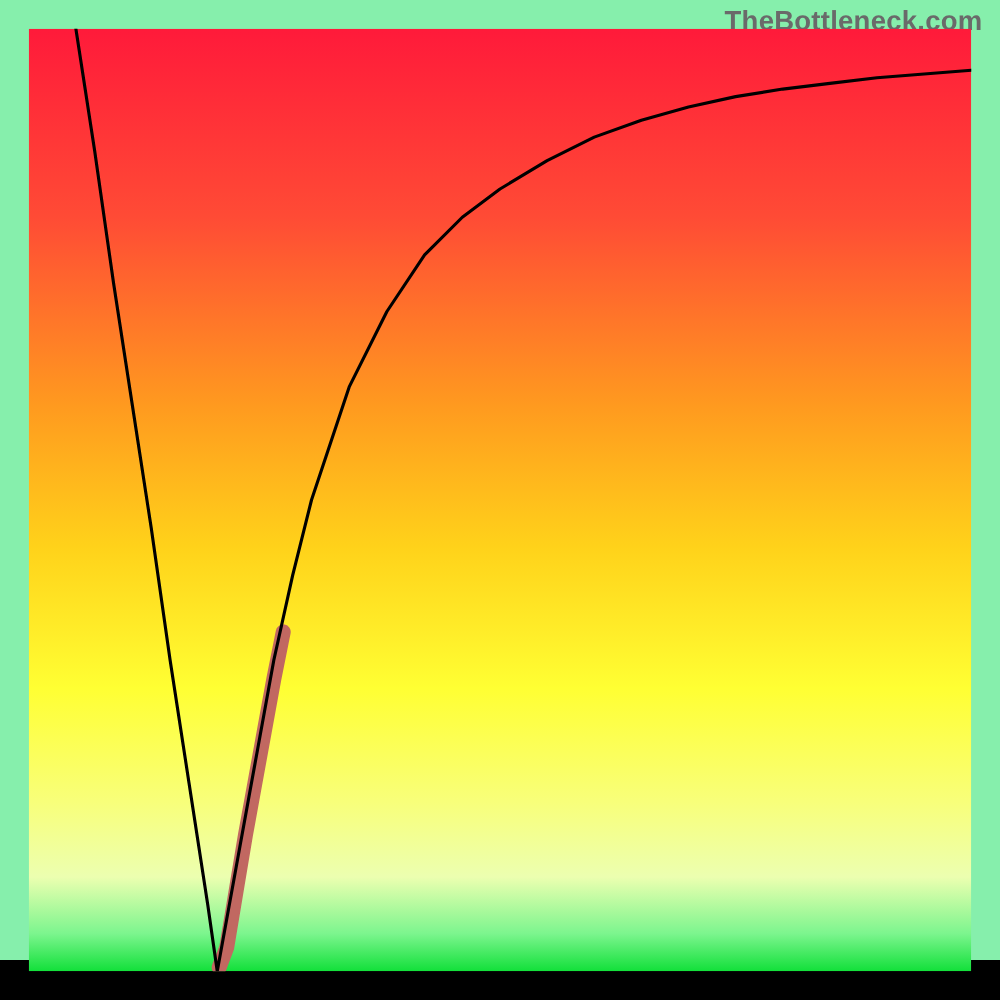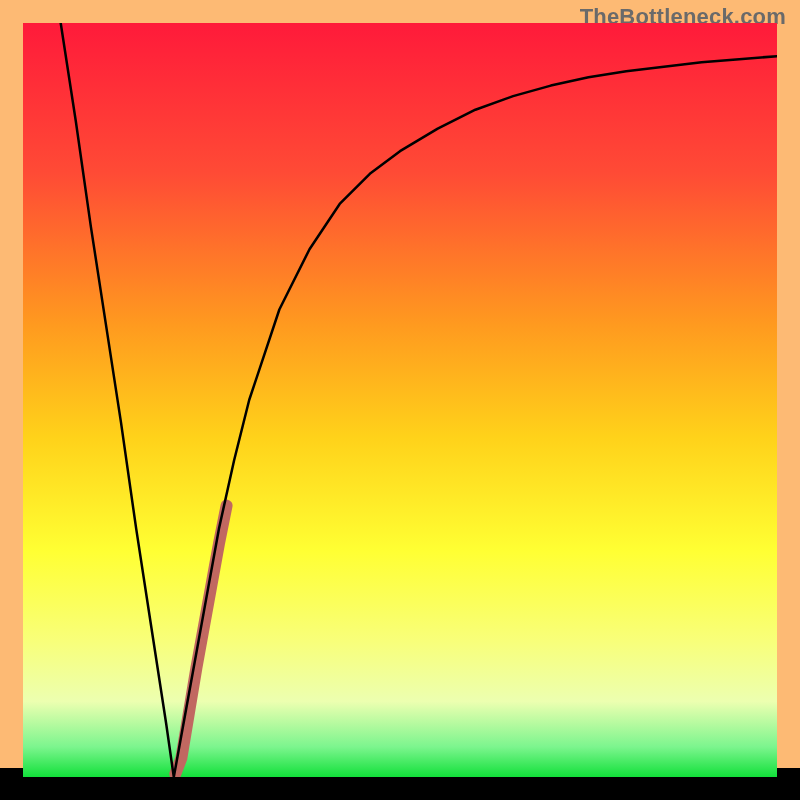--- a/index.html
+++ b/index.html
@@ -9,21 +9,21 @@
     height: 800px;
     background: #000;
     overflow: hidden;
   }
   .frame {
     position: absolute;
     top: 0;
     left: 0;
     width: 800px;
     height: 768px;
-    background: #fdba74;
+    background: #86efac;
   }
   .watermark {
     position: absolute;
     top: 4px;
     right: 14px;
     font-family: Arial, Helvetica, sans-serif;
     font-size: 22px;
     font-weight: 600;
     color: #6a6a6a;
     letter-spacing: 0.2px;

